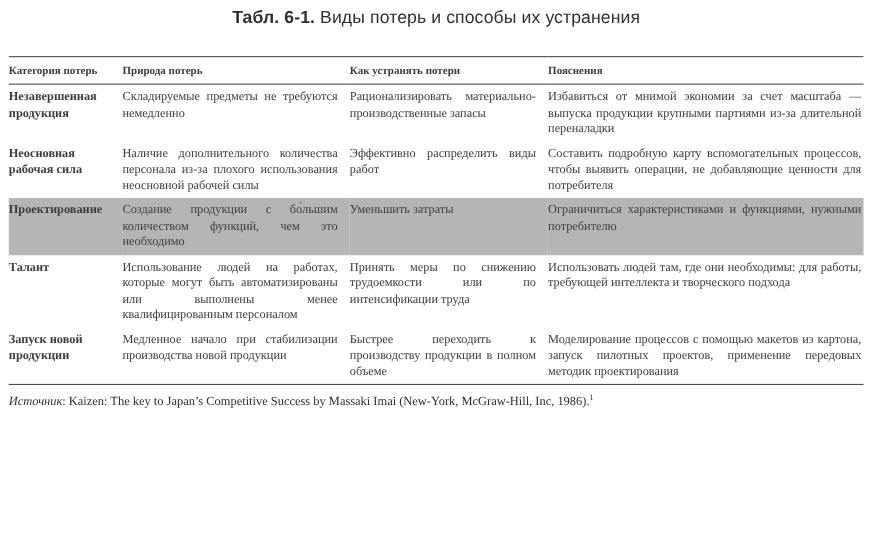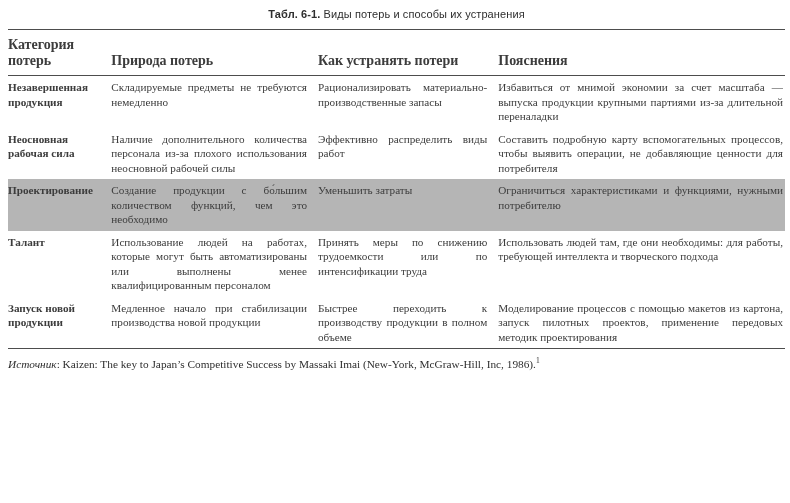--- a/index.html
+++ b/index.html
@@ -13,35 +13,35 @@
   .page {
     box-sizing: border-box;
     width: 790px;
     padding: 4px 5px 0 8px;
     color: #333333;
     font-family: "Liberation Serif", serif;
   }
   .title {
     text-align: center;
     font-family: "Liberation Sans", sans-serif;
-    font-size: 11px;
+    font-size: 16px;
     color: #2e2e2e;
-    margin: 4px 0 9px 0;
+    margin: 4px 0 25px 0;
     letter-spacing: 0.1px;
   }
   .title .title-label { font-weight: 700; }
   table.loss-table {
     width: 100%;
     border-collapse: collapse;
     border-top: 1.5px solid var(--rule, #4d4d4d);
     border-bottom: 1.5px solid var(--rule, #4d4d4d);
     color: var(--text, #3c3c3c);
   }
   table.loss-table th {
-    font-size: 14px;
+    font-size: 10px;
     font-weight: 700;
     text-align: left;
     vertical-align: bottom;
     padding: 7px 10px 6px 0;
     border-bottom: 1.2px solid var(--rule, #4d4d4d);
   }
   table.loss-table td {
     font-size: 11.2px;
     line-height: 14.5px;
     vertical-align: top;

